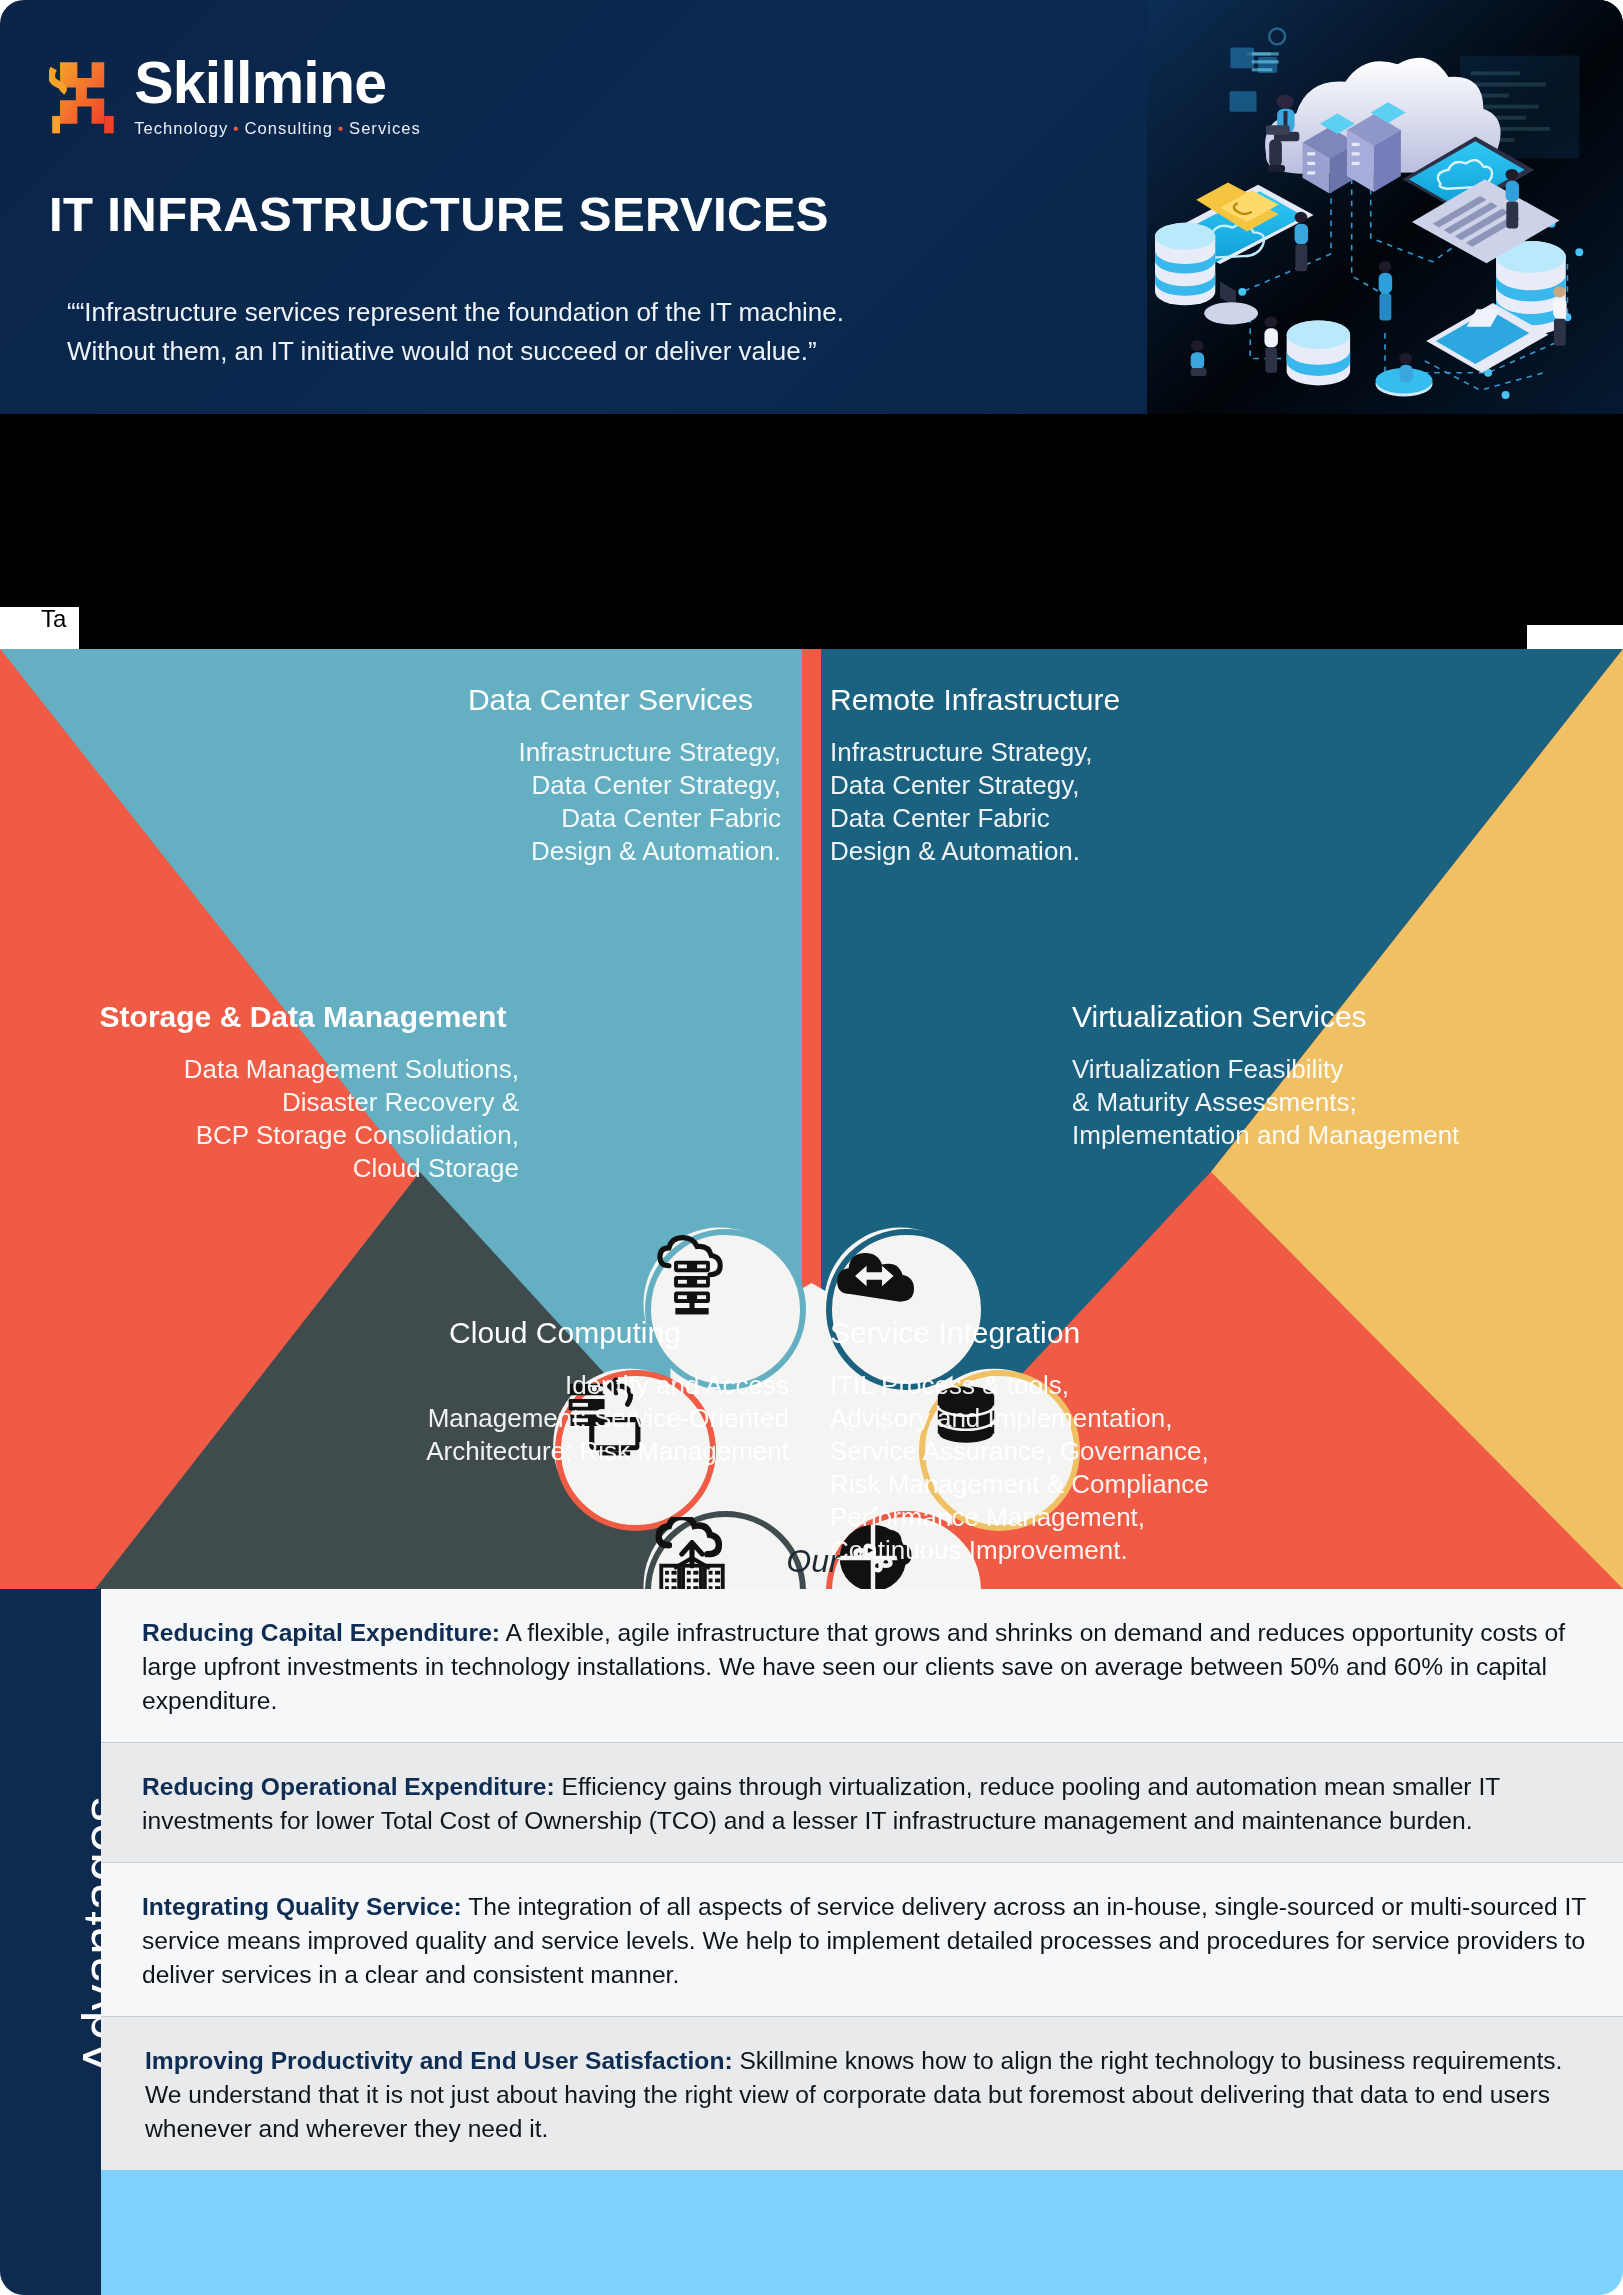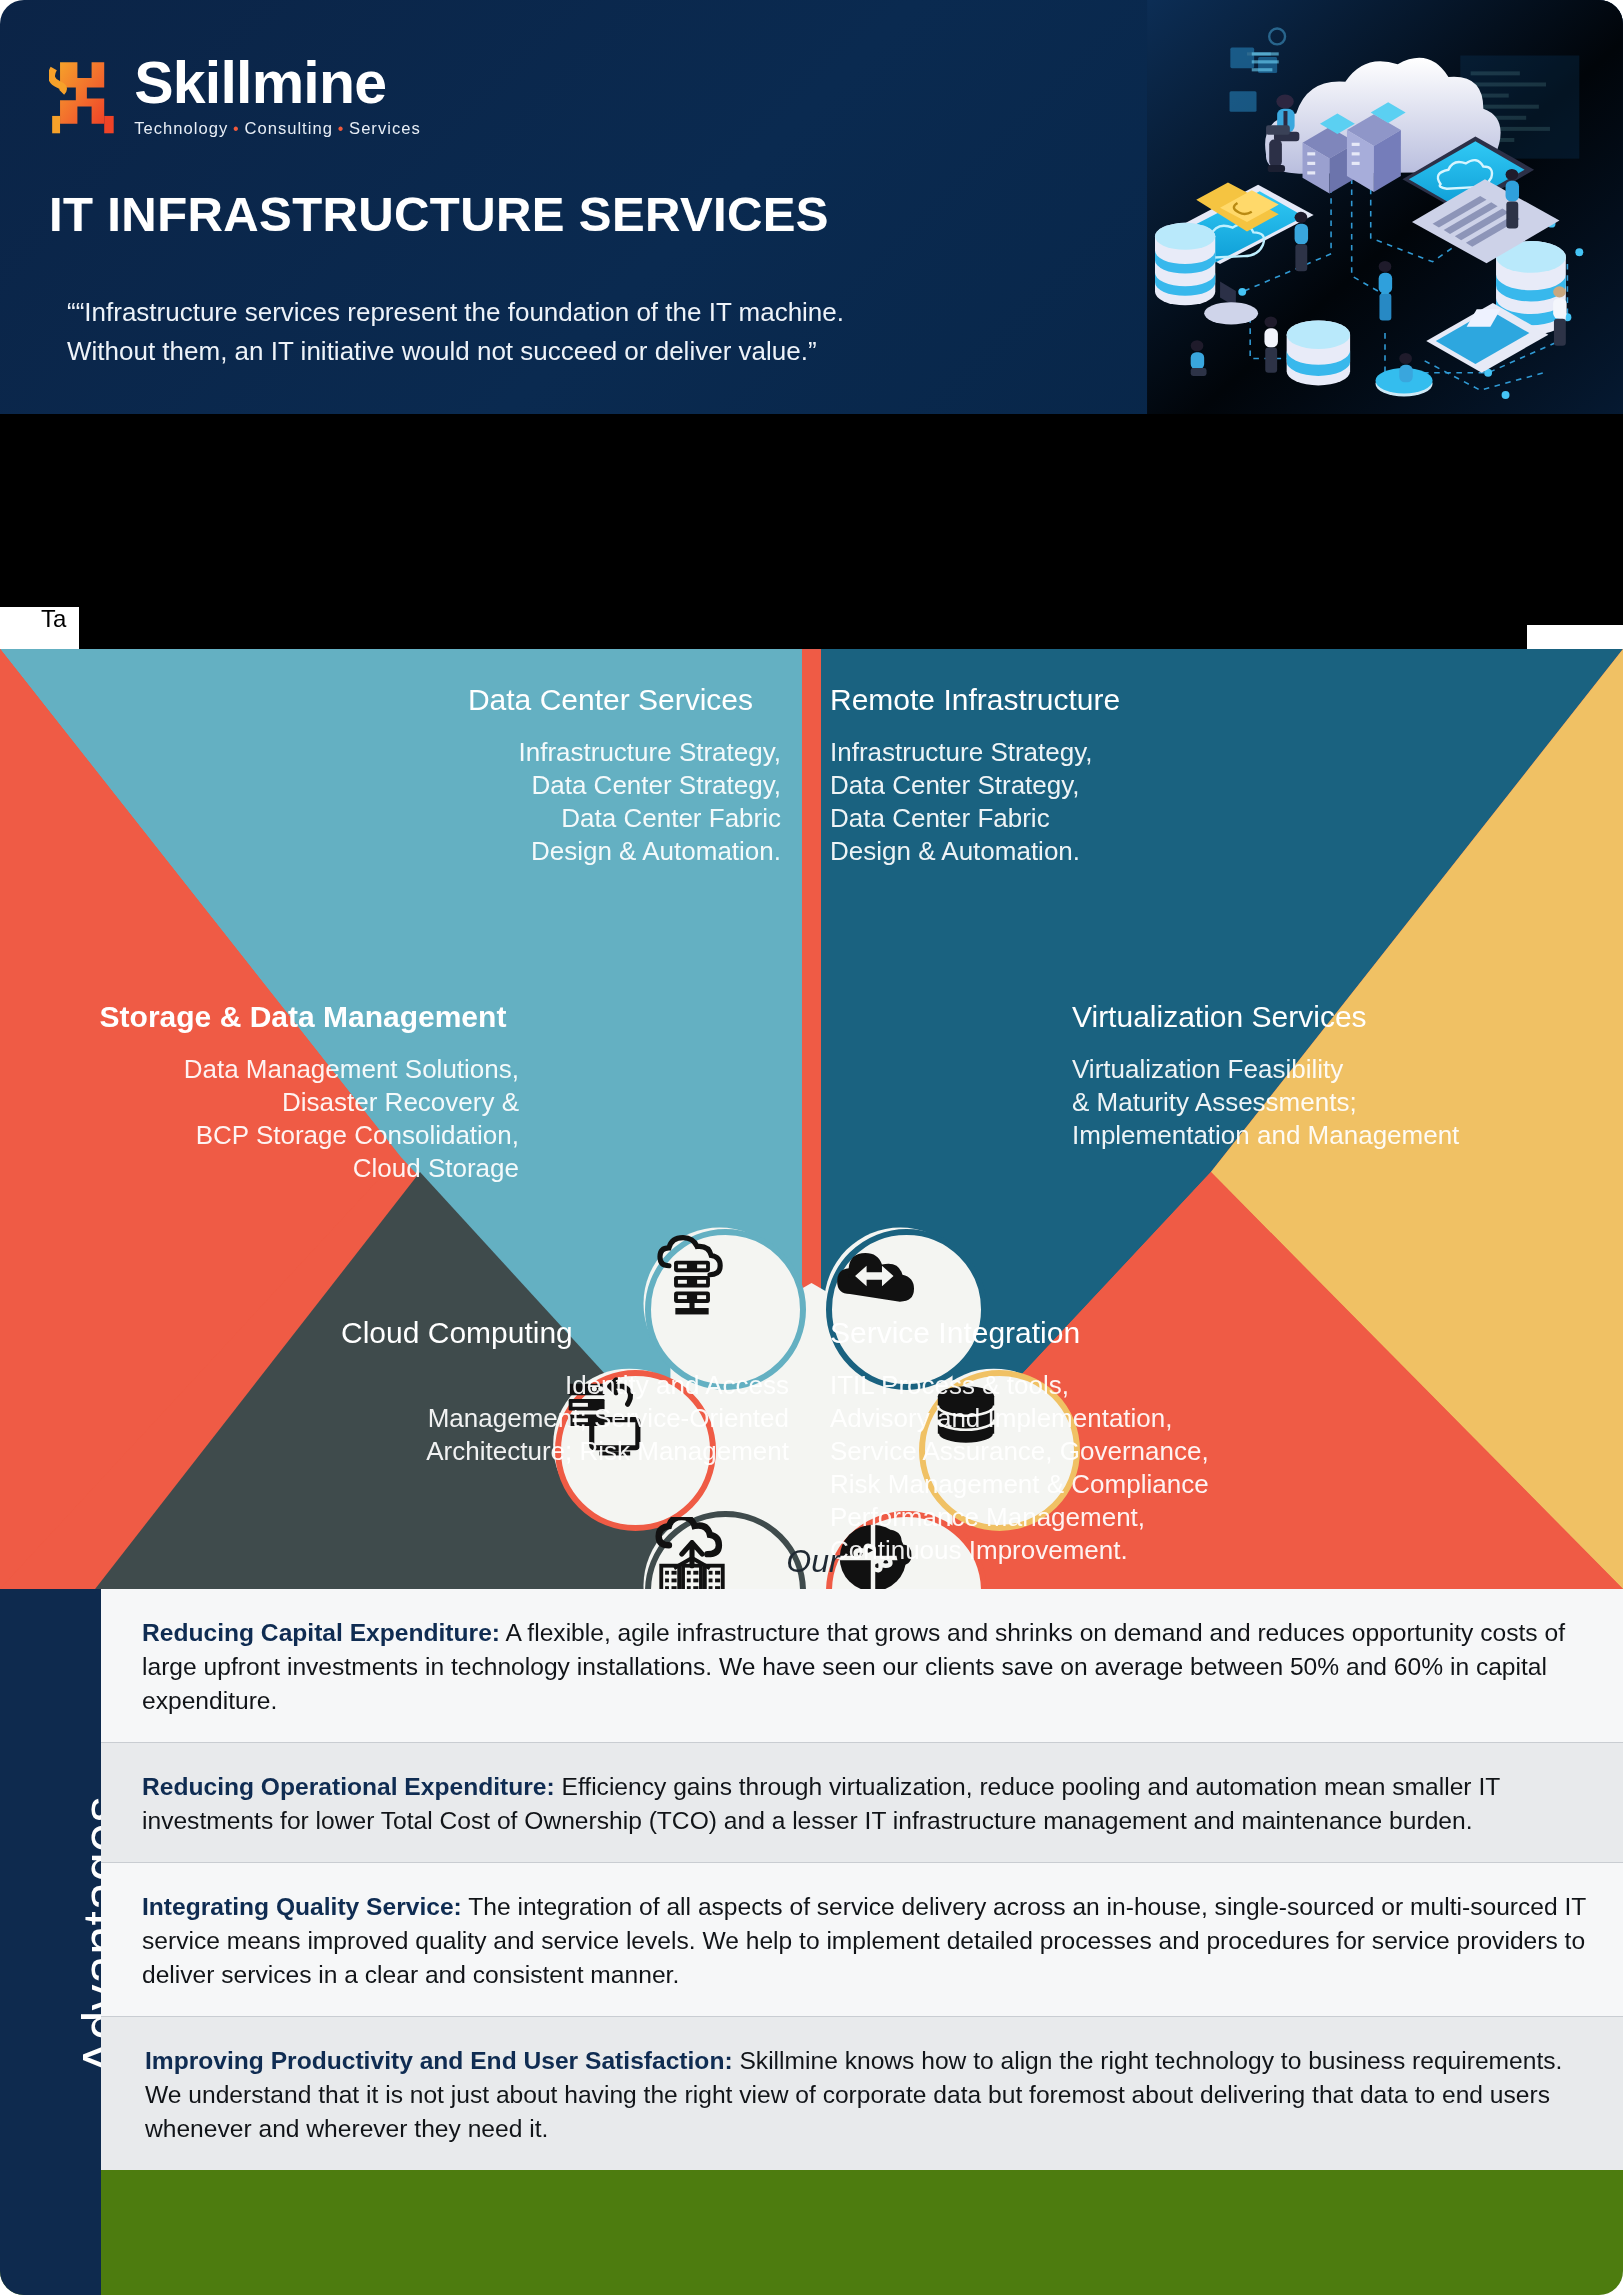--- a/index.html
+++ b/index.html
@@ -77,37 +77,37 @@
   .lbl-dcs .seg-body{text-align:right;}
 
   .lbl-ri{left:830px;top:33px;width:373px;text-align:left;}
 
   .lbl-sdm{left:87px;top:350px;width:432px;text-align:right;}
   .lbl-sdm .seg-title{text-align:center;font-weight:bold;}
 
   .lbl-vs{left:1072px;top:350px;width:507px;text-align:left;}
 
   .lbl-cc{left:341px;top:666px;width:448px;text-align:right;}
-  .lbl-cc .seg-title{text-align:left;}
+  .lbl-cc .seg-title{text-align:center;}
 
   .lbl-si{left:830px;top:666px;width:491px;text-align:left;}
 
   .hub-text{
     position:absolute;left:682px;top:892px;width:262px;text-align:center;
     color:#1f2933;font-size:32px;line-height:41px;font-weight:400;font-style:italic;
   }
 
   .icon-badge{
     position:absolute;border-radius:50%;background:#f4f5f2;
     display:flex;align-items:center;justify-content:center;
   }
 
   
   .adv{
-    position:absolute;left:0;top:1589px;width:1623px;height:706px;background:#4d7c0f;
+    position:absolute;left:0;top:1589px;width:1623px;height:706px;background:#7dd3fc;
   }
   .adv-rail{
     position:absolute;left:0;top:0;width:101px;height:706px;background:#0e2a4e;
   }
   .adv-rail-label{
     position:absolute;left:-248px;top:319px;width:698px;
     transform:rotate(-90deg);
     color:#ffffff;font-size:52px;line-height:55px;text-align:center;letter-spacing:0.4px;
   }
   .adv-list{position:absolute;left:101px;top:0;width:1522px;}

